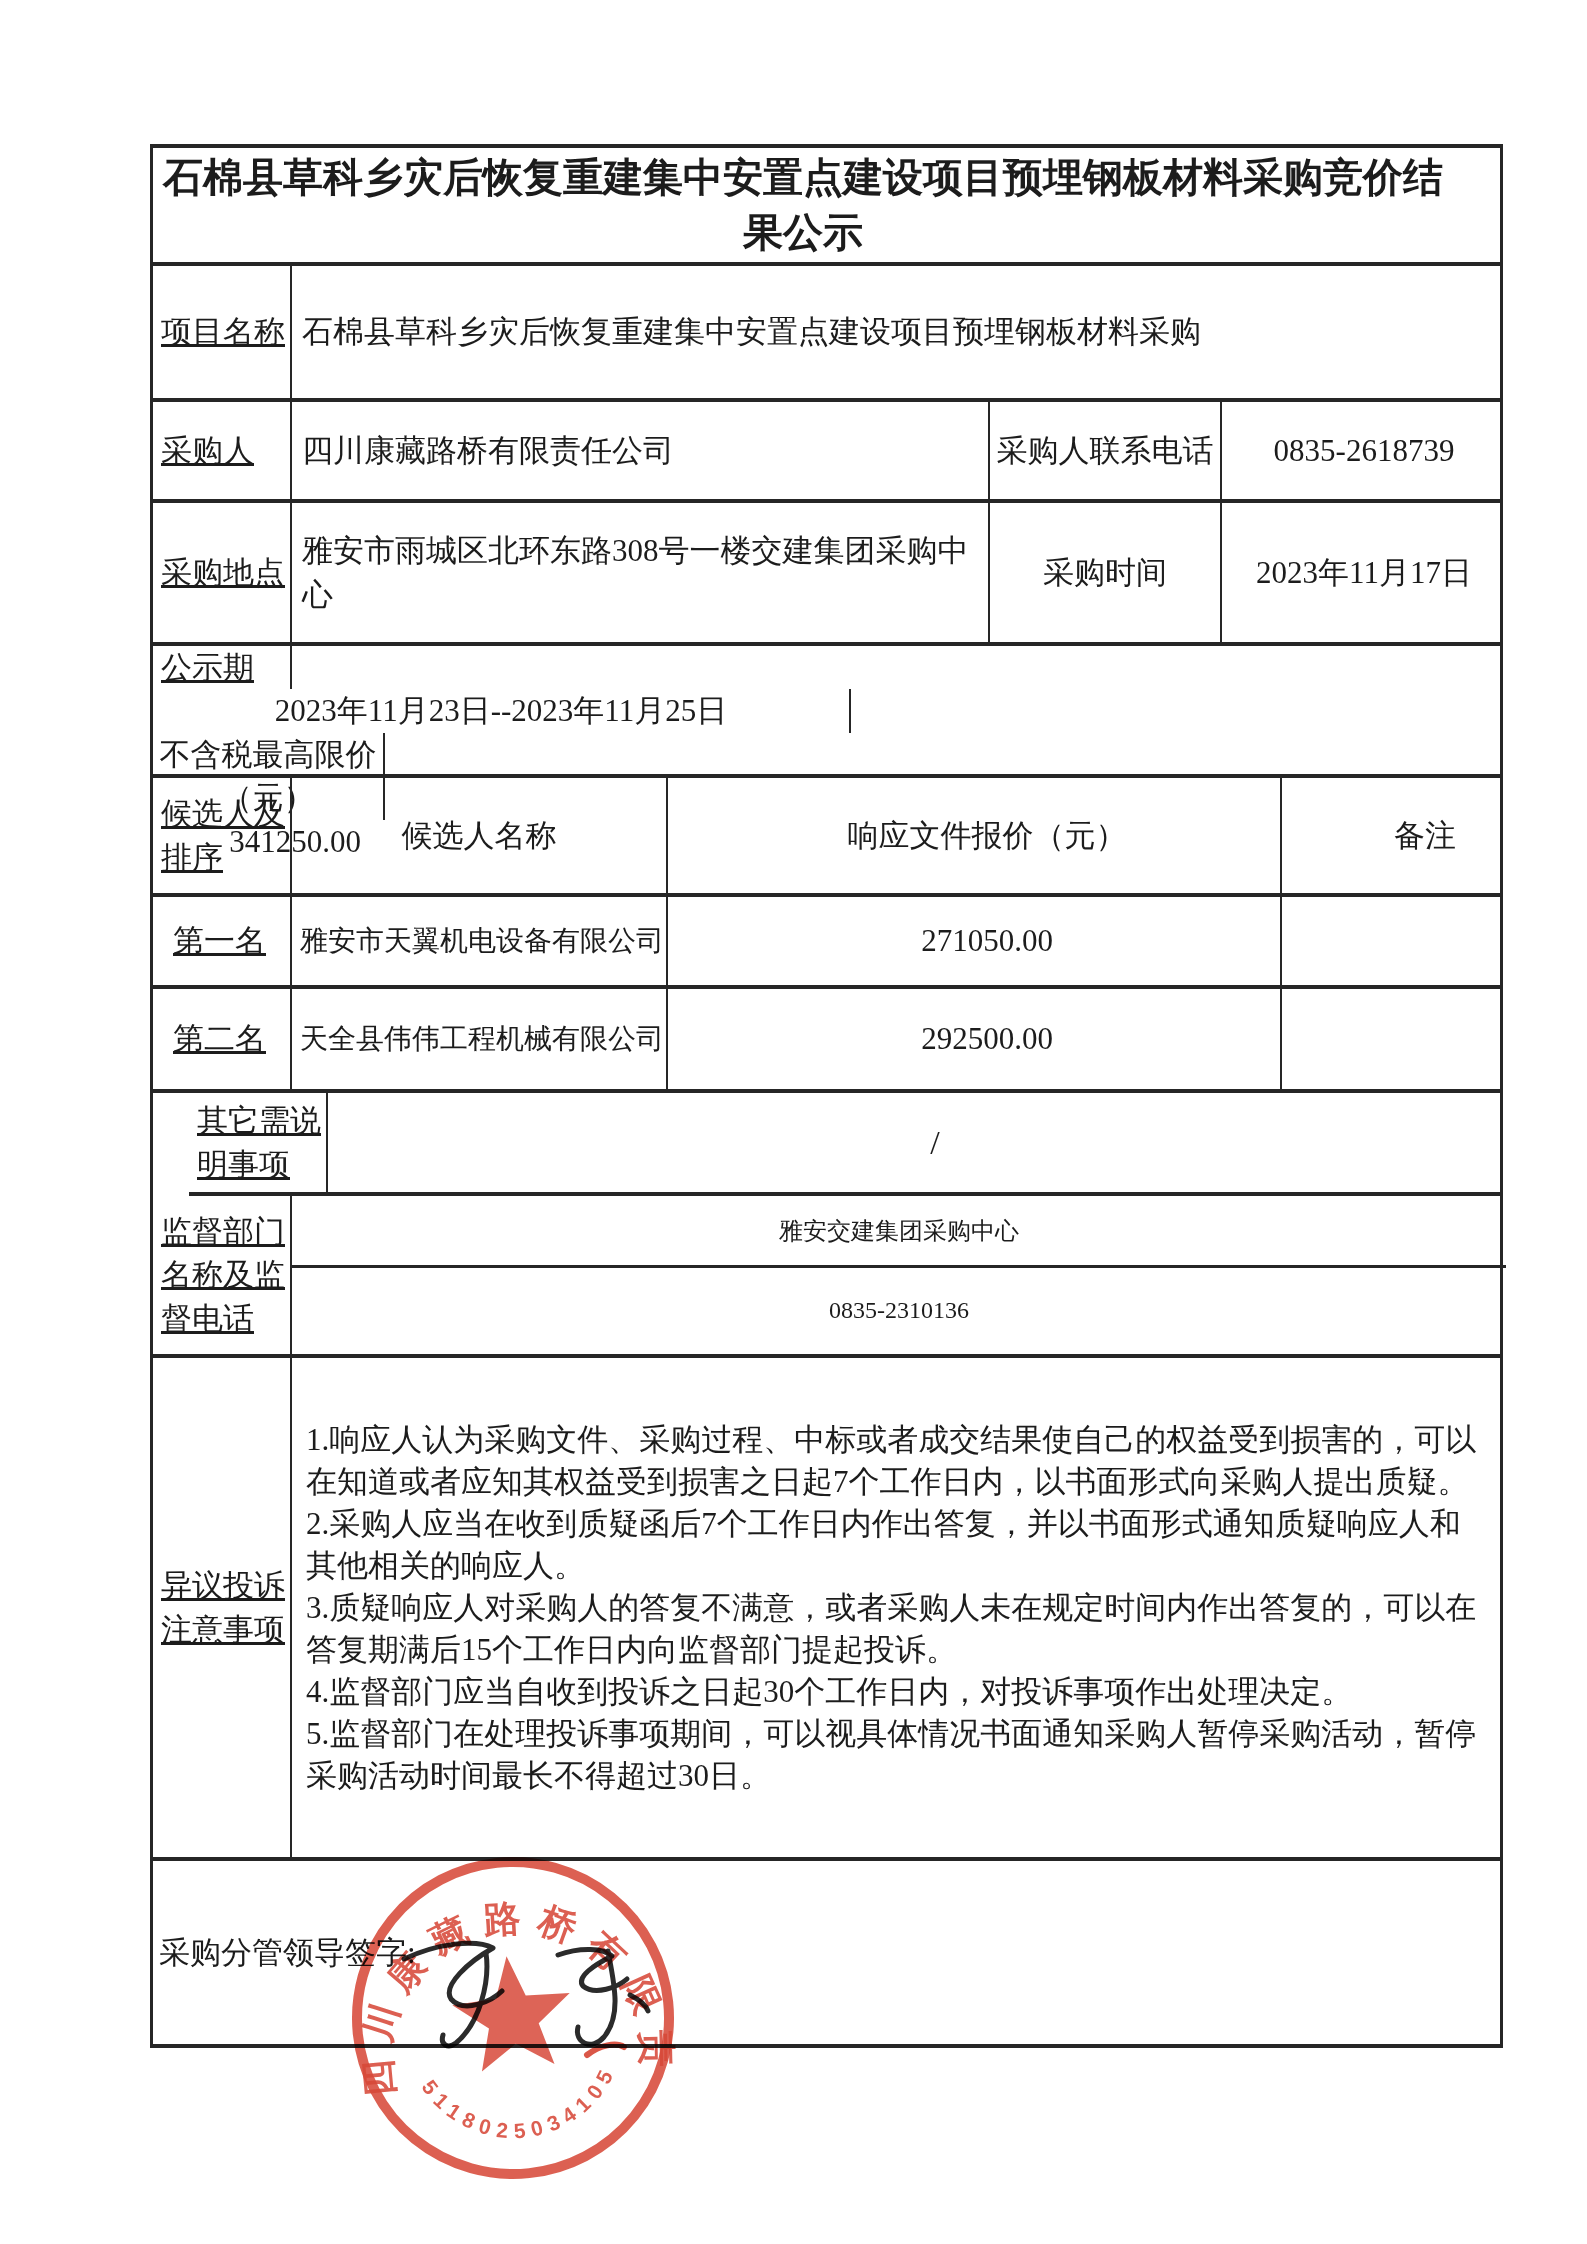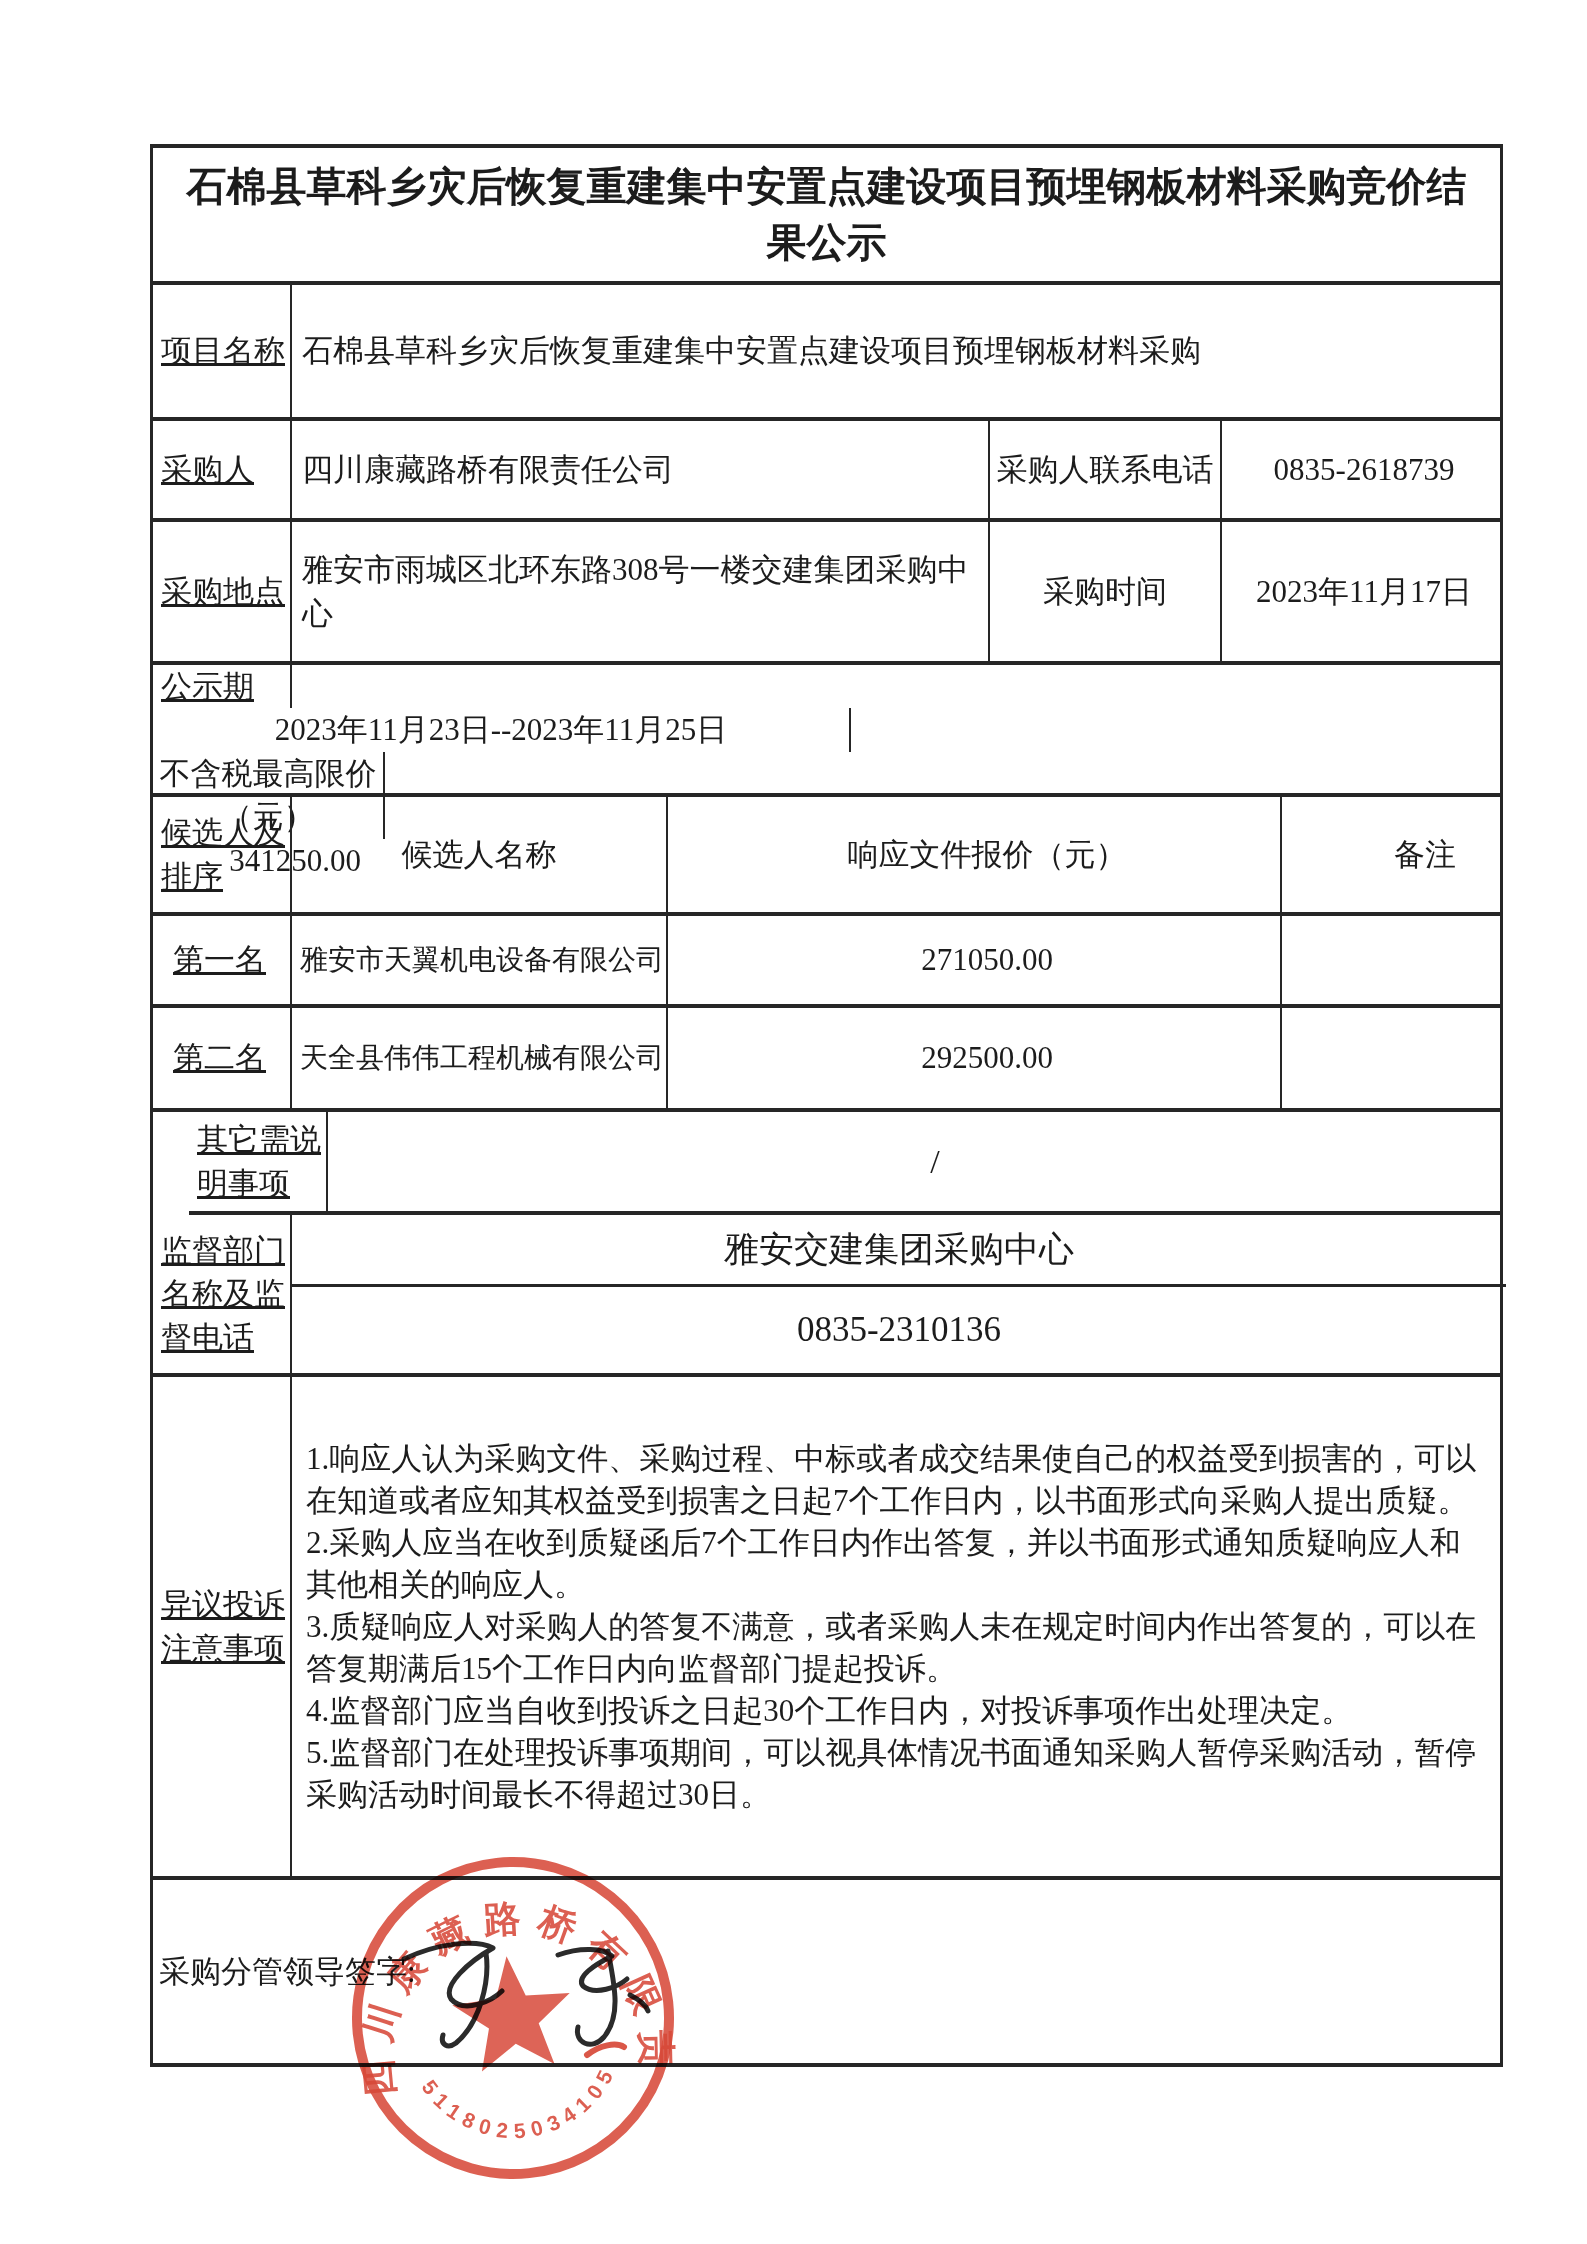--- a/index.html
+++ b/index.html
@@ -23,21 +23,21 @@
     border-right:2px solid #262626;
     display:flex; align-items:center;
     font-size:31px; line-height:1.4;
     overflow:hidden;
   }
   .cell.lastcol { border-right:none; }
   .labelc { width:139px; flex:none; padding-left:8px; padding-right:4px;text-decoration:underline; }
   .labelc span { display:block; }
   .center { justify-content:center; text-align:center; padding-left:0; }
   .vleft { padding-left:10px; }
-  .title-row { height:137px; align-items:center; justify-content:center; display:flex; }
+  .title-row { height:118px; align-items:center; justify-content:flex-start; display:flex; }
   .title-text {
     font-family:"Liberation Sans","DejaVu Sans",sans-serif;
     font-weight:bold; font-size:40px; line-height:1.38;
     text-align:center; width:1300px;
   }
   .h-project { height:136px; }
   .h-buyer { height:101px; }
   .h-location { height:143px; }
   .h-publicity { height:132px;flex-direction:column; }
   .h-candhead { height:119px; }
@@ -49,21 +49,21 @@
   .h-sign { height:183px; }
   .w-value-a { width:1214px; flex:none; }
   .w-value-b { width:698px; flex:none; }
   .w-label-b { width:232px; flex:none; }
   .w-value-c { width:284px; flex:none; }
   .w-candname { width:376px; flex:none; }
   .w-candquote { width:588px; flex:none;margin-left:26px; }
   .w-candremark { width:286px; flex:none; }
   .candname { font-size:28px; padding-left:8px; }
   .sup-col { width:1214px; flex:none; display:flex; flex-direction:column; }
-  .sub-row { display:flex; align-items:center; justify-content:center; font-size:35px; }
+  .sub-row { display:flex; align-items:center; justify-content:center; font-size:24px; }
   .sub-row.first { height:72px; border-bottom:3px solid #262626; }
   .sub-row.second { height:85px; }
   .objection-body {
     width:1214px; flex:none; align-items:center; display:flex;
   }
   .objection-inner { padding:10px 18px 10px 14px; }
   .objection-inner div { font-size:31px; line-height:42px; text-align:left; }
   .sign-row { display:flex; align-items:center; }
   .sign-label { padding-left:6px; font-size:31px; }
   .stamp-wrap {

